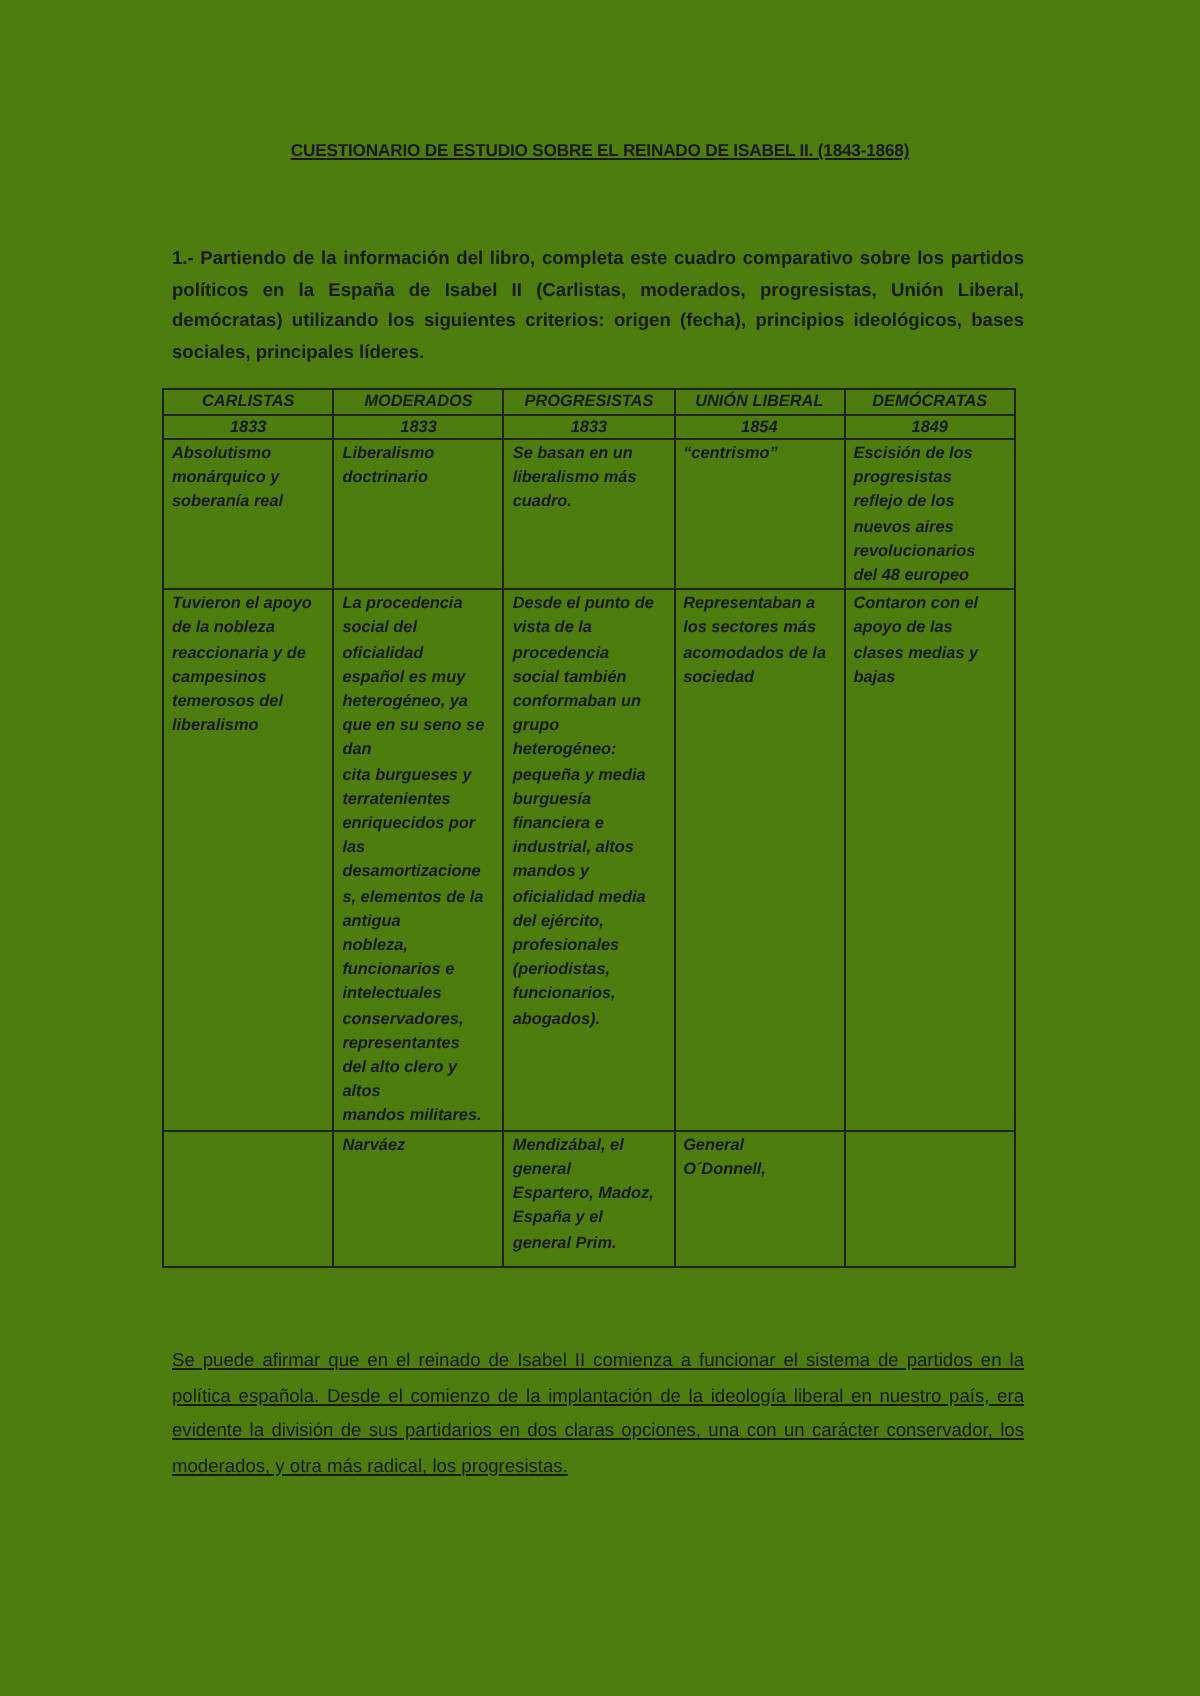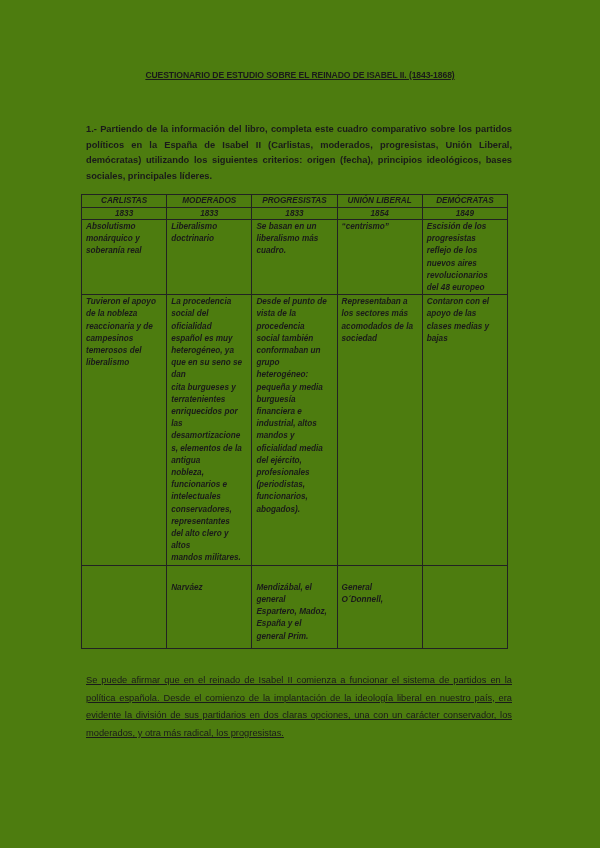--- a/index.html
+++ b/index.html
@@ -6,21 +6,21 @@
   body { width: 600px; height: 848px; position: relative; overflow: hidden; font-family: "Liberation Sans", sans-serif; color: #1a1a1a; }
   .page { position: absolute; left: 0; top: 0; width: 600px; height: 848px; background: #4d7c0f; }
   .title { position: absolute; left: 0; right: 0; top: 70px; text-align: center; font-size: 8.6px; font-weight: bold; text-decoration: underline; letter-spacing: -0.1px; }
   .q1 { position: absolute; left: 86px; width: 426px; top: 122px; font-size: 9.3px; font-weight: bold; line-height: 15.6px; text-align: justify; }
   table.cmp { position: absolute; left: 81px; top: 194px; width: 427px; border-collapse: collapse; table-layout: fixed; font-size: 8.2px; font-style: italic; border-radius: 26px; }
   table.cmp td, table.cmp th { border: 1.3px solid #222; padding: 0 4px; vertical-align: top; line-height: 12.2px; font-weight: bold; }
   table.cmp th { font-weight: bold; text-align: center; height: 12px; padding: 0; line-height: 12px; }
   table.cmp td.year { text-align: center; height: 11px; line-height: 11px; }
   tr.r-ideo td { height: 70px; padding-top: 1px; }
   tr.r-social td { height: 268px; padding-top: 1px; }
-  tr.r-lead td { height: 66px; padding-top: 16px; }
+  tr.r-lead td { height: 66px; padding-top: 1px; }
   .cell-line { display: block; white-space: nowrap; }
   .q2 { position: absolute; left: 86px; top: 647px; font-size: 9.3px; font-weight: bold; }
   .para { position: absolute; left: 86px; width: 426px; font-size: 9.3px; line-height: 17.6px; text-align: justify; text-decoration: underline; }
   .p1 { top: 672px; }
   .p2 { top: 737px; }
 </style>
 </head>
 <body>
 
 <div class="page">

